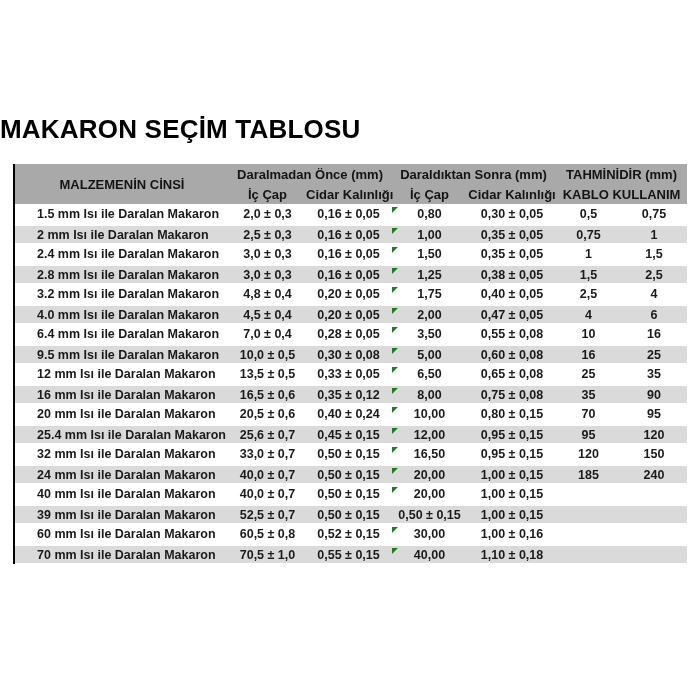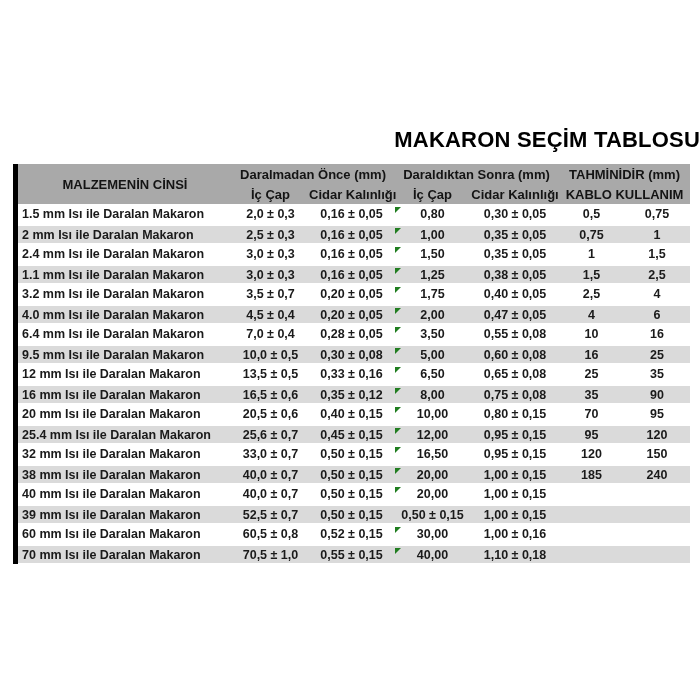--- a/index.html
+++ b/index.html
@@ -1,42 +1,42 @@
 <!DOCTYPE html>
 <html><head>
 <meta charset="utf-8">
 <style>
   html,body{margin:0;padding:0;background:#fff;}
   .page{
     position:relative;width:700px;height:700px;background:#fff;overflow:hidden;
     font-family:"Liberation Sans",sans-serif;color:#1a1a1a;
   }
   .title{
-    position:absolute;top:127px;left:0;width:100%;text-align:right;
-    font-size:22px;font-weight:700;color:#000;letter-spacing:0.2px;
+    position:absolute;top:114px;left:0;width:100%;text-align:left;
+    font-size:26px;font-weight:700;color:#000;letter-spacing:0.2px;
   }
   table.makaron{
     position:absolute;top:164px;left:13px;width:674px;
     border-collapse:separate;border-spacing:0;table-layout:fixed;
-    border-left:5px solid #000000;
+    border-left:2px solid #000000;
   }
   th,td{
     box-sizing:border-box;padding:0;font-weight:700;white-space:nowrap;
     vertical-align:middle;text-align:center;overflow:visible;
   }
   thead th{
     background:#a9a9a9;height:20px;font-size:13px;color:#141414;
   }
   tbody td{
     height:20px;font-size:12.5px;color:#1a1a1a;background:#fff;
     background-clip:padding-box;border-top:1px solid transparent;border-bottom:1px solid transparent;
   }
   tr.striped td{background:#dadada;background-clip:padding-box;
     border-top:2px solid transparent;border-bottom:1px solid transparent;}
-  td.material{text-align:left;padding-left:4px;}
+  td.material{text-align:left;padding-left:22px;}
   td.flag-cell{position:relative;}
   .flag{
     position:absolute;top:2px;left:1px;width:0;height:0;
     border-top:6px solid #1f7d1f;border-right:6px solid transparent;
   }
 </style>
 </head>
 <body>
 
 <div class="page">
@@ -89,31 +89,31 @@
         <tr>
           <td class="material"><span>2.4 mm Isı ile Daralan Makaron</span></td>
           <td><span>3,0 ± 0,3</span></td>
           <td><span>0,16 ± 0,05</span></td>
           <td class="flag-cell"><span>1,50</span><span class="flag"></span></td>
           <td><span>0,35 ± 0,05</span></td>
           <td><span>1</span></td>
           <td><span>1,5</span></td>
         </tr>
         <tr class="striped">
-          <td class="material"><span>1.1 mm Isı ile Daralan Makaron</span></td>
+          <td class="material"><span>2.8 mm Isı ile Daralan Makaron</span></td>
           <td><span>3,0 ± 0,3</span></td>
           <td><span>0,16 ± 0,05</span></td>
           <td class="flag-cell"><span>1,25</span><span class="flag"></span></td>
           <td><span>0,38 ± 0,05</span></td>
           <td><span>1,5</span></td>
           <td><span>2,5</span></td>
         </tr>
         <tr>
           <td class="material"><span>3.2 mm Isı ile Daralan Makaron</span></td>
-          <td><span>3,5 ± 0,7</span></td>
+          <td><span>4,8 ± 0,4</span></td>
           <td><span>0,20 ± 0,05</span></td>
           <td class="flag-cell"><span>1,75</span><span class="flag"></span></td>
           <td><span>0,40 ± 0,05</span></td>
           <td><span>2,5</span></td>
           <td><span>4</span></td>
         </tr>
         <tr class="striped">
           <td class="material"><span>4.0 mm Isı ile Daralan Makaron</span></td>
           <td><span>4,5 ± 0,4</span></td>
           <td><span>0,20 ± 0,05</span></td>
@@ -136,39 +136,39 @@
           <td><span>10,0 ± 0,5</span></td>
           <td><span>0,30 ± 0,08</span></td>
           <td class="flag-cell"><span>5,00</span><span class="flag"></span></td>
           <td><span>0,60 ± 0,08</span></td>
           <td><span>16</span></td>
           <td><span>25</span></td>
         </tr>
         <tr>
           <td class="material"><span>12 mm Isı ile Daralan Makaron</span></td>
           <td><span>13,5 ± 0,5</span></td>
-          <td><span>0,33 ± 0,16</span></td>
+          <td><span>0,33 ± 0,05</span></td>
           <td class="flag-cell"><span>6,50</span><span class="flag"></span></td>
           <td><span>0,65 ± 0,08</span></td>
           <td><span>25</span></td>
           <td><span>35</span></td>
         </tr>
         <tr class="striped">
           <td class="material"><span>16 mm Isı ile Daralan Makaron</span></td>
           <td><span>16,5 ± 0,6</span></td>
           <td><span>0,35 ± 0,12</span></td>
           <td class="flag-cell"><span>8,00</span><span class="flag"></span></td>
           <td><span>0,75 ± 0,08</span></td>
           <td><span>35</span></td>
           <td><span>90</span></td>
         </tr>
         <tr>
           <td class="material"><span>20 mm Isı ile Daralan Makaron</span></td>
           <td><span>20,5 ± 0,6</span></td>
-          <td><span>0,40 ± 0,15</span></td>
+          <td><span>0,40 ± 0,24</span></td>
           <td class="flag-cell"><span>10,00</span><span class="flag"></span></td>
           <td><span>0,80 ± 0,15</span></td>
           <td><span>70</span></td>
           <td><span>95</span></td>
         </tr>
         <tr class="striped">
           <td class="material"><span>25.4 mm Isı ile Daralan Makaron</span></td>
           <td><span>25,6 ± 0,7</span></td>
           <td><span>0,45 ± 0,15</span></td>
           <td class="flag-cell"><span>12,00</span><span class="flag"></span></td>
@@ -179,21 +179,21 @@
         <tr>
           <td class="material"><span>32 mm Isı ile Daralan Makaron</span></td>
           <td><span>33,0 ± 0,7</span></td>
           <td><span>0,50 ± 0,15</span></td>
           <td class="flag-cell"><span>16,50</span><span class="flag"></span></td>
           <td><span>0,95 ± 0,15</span></td>
           <td><span>120</span></td>
           <td><span>150</span></td>
         </tr>
         <tr class="striped">
-          <td class="material"><span>38 mm Isı ile Daralan Makaron</span></td>
+          <td class="material"><span>24 mm Isı ile Daralan Makaron</span></td>
           <td><span>40,0 ± 0,7</span></td>
           <td><span>0,50 ± 0,15</span></td>
           <td class="flag-cell"><span>20,00</span><span class="flag"></span></td>
           <td><span>1,00 ± 0,15</span></td>
           <td><span>185</span></td>
           <td><span>240</span></td>
         </tr>
         <tr>
           <td class="material"><span>40 mm Isı ile Daralan Makaron</span></td>
           <td><span>40,0 ± 0,7</span></td>

